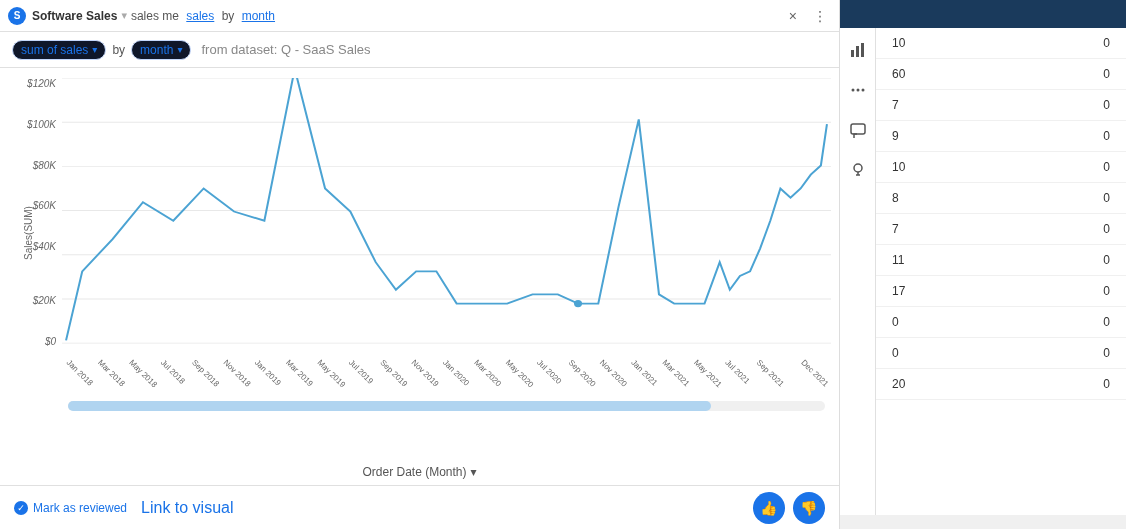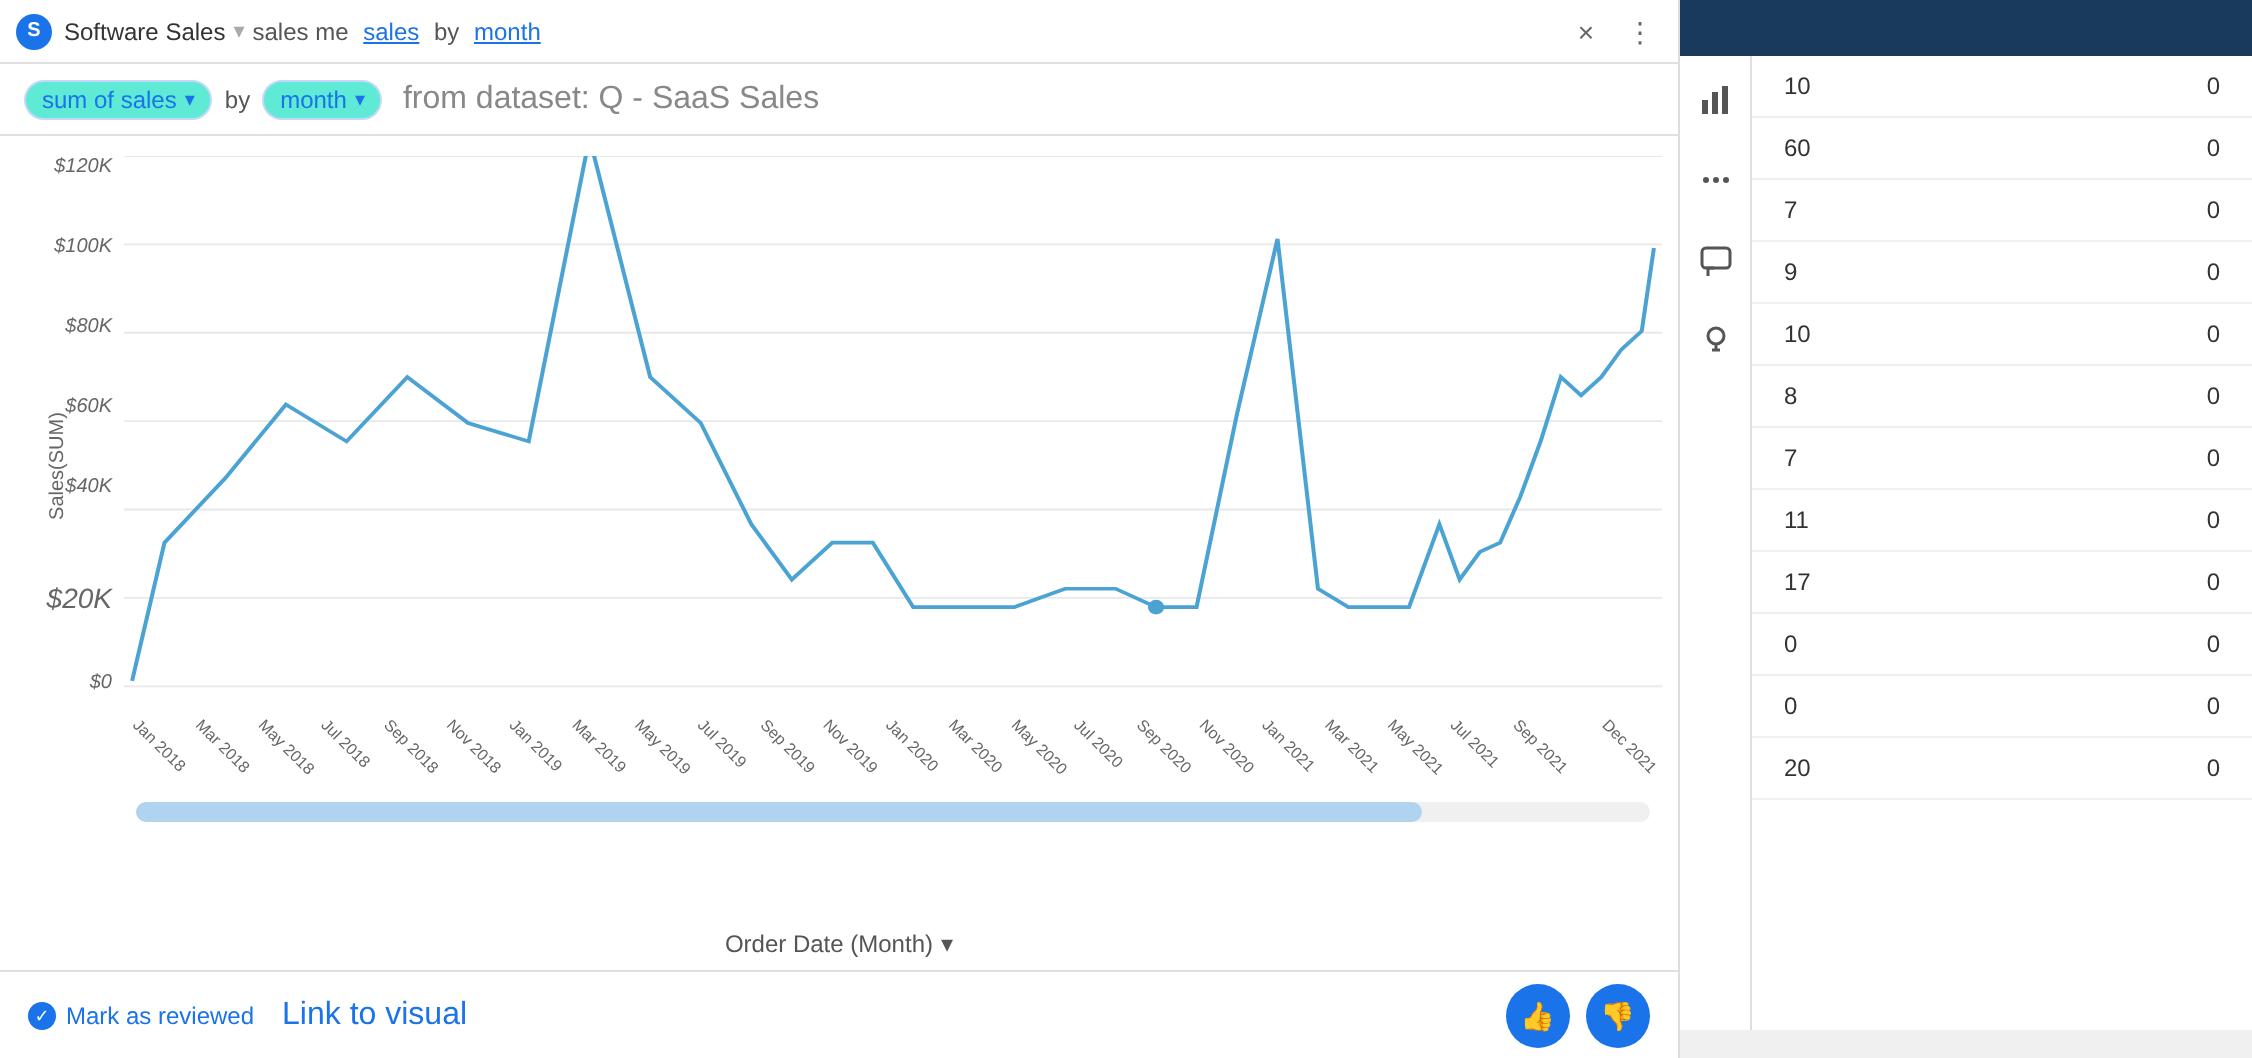--- a/index.html
+++ b/index.html
@@ -29,21 +29,21 @@
       height: 18px;
       border-radius: 50%;
       background: #1a73e8;
       display: flex; align-items: center; justify-content: center;
       color: white; font-size: 10px; font-weight: bold;
       margin-right: 6px;
       flex-shrink: 0;
     }
 
     .header-title {
-      font-weight: 400;
+      font-weight: 700;
       font-size: 12px;
       color: #333;
       margin-right: 4px;
     }
 
     .header-query {
       color: #555;
       font-size: 12px;
       flex: 1;
     }
@@ -81,33 +81,33 @@
       display: flex;
       align-items: center;
       padding: 2px 8px;
       border-radius: 12px;
       font-size: 12px;
       cursor: pointer;
       gap: 4px;
     }
 
     .pill-blue {
-      background: #5eead4;
+      background: #0f172a;
       color: #1a73e8;
       border: 1px solid #c5d8fb;
       justify-content: space-between;
     }
 
     .pill-blue .pill-arrow { color: #1a73e8; font-size: 10px; }
 
     .query-by { color: #555; font-size: 12px; }
 
     .dataset-text {
       color: #888;
-      font-size: 16px;
+      font-size: 13px;
       margin-left: 4px;
     }
 
     .chart-area {
       flex: 1;
       padding: 10px 14px 0 14px;
       position: relative;
       overflow: hidden;
     }
 
@@ -333,21 +333,21 @@
   <div class="chart-area" style="position:relative; flex:1; overflow:hidden;">
 
     <div class="y-axis-title" style="position:absolute; left:2px; top:50%; transform:translateY(-50%) rotate(-90deg); font-size:10px; color:#666; white-space:nowrap;">Sales(SUM)</div>
 
     <div class="y-axis-labels" style="position:absolute;left:16px;top:10px;bottom:50px;width:44px;display:flex;flex-direction:column;justify-content:space-between;align-items:flex-end;padding-right:4px;">
       <span style="font-size:10px;color:#666;">$120K</span>
       <span style="font-size:10px;color:#666;">$100K</span>
       <span style="font-size:10px;color:#666;">$80K</span>
       <span style="font-size:10px;color:#666;">$60K</span>
       <span style="font-size:10px;color:#666;">$40K</span>
-      <span style="font-size:14px;color:#666;margin-top:13px;">$20K</span>
+      <span style="font-size:10px;color:#666;margin-top:13px;">$20K</span>
       <span style="font-size:10px;color:#666;">$0</span>
     </div>
 
     <div style="position:absolute; left:62px; right:8px; top:10px; bottom:52px;">
       <svg width="100%" height="100%" viewBox="0 0 760 290" preserveAspectRatio="none">
 
         <g class="grid-lines">
           <line x1="0" y1="0" x2="760" y2="0"></line>
           <line x1="0" y1="48" x2="760" y2="48"></line>
           <line x1="0" y1="96" x2="760" y2="96"></line>

